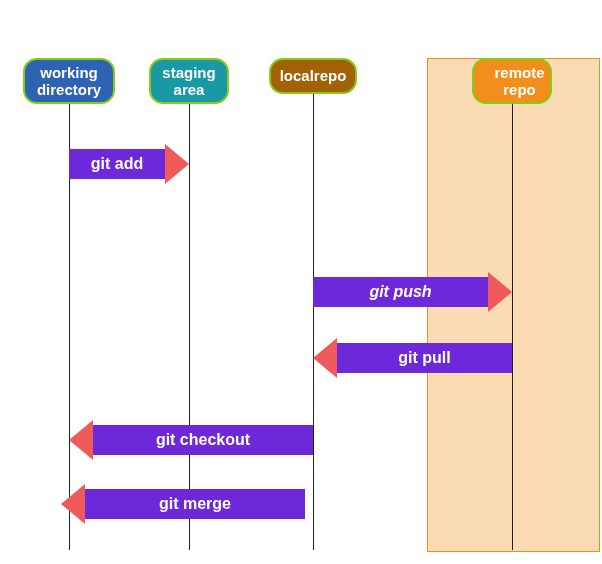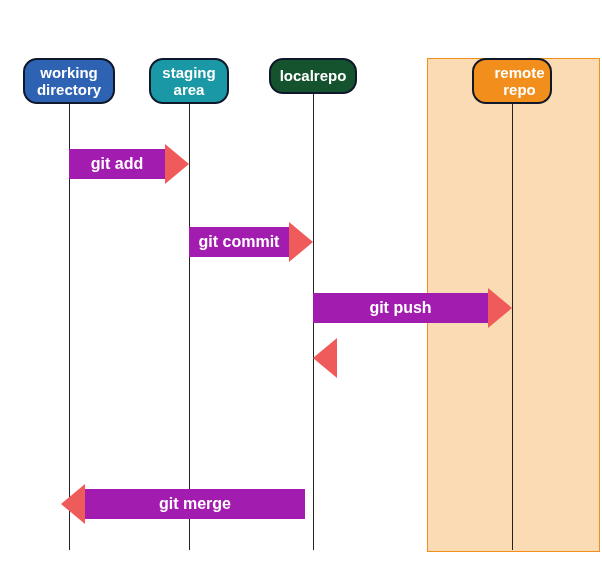--- a/index.html
+++ b/index.html
@@ -39,43 +39,43 @@
     position: absolute;
     top: 58px;
     display: flex;
     align-items: center;
     justify-content: center;
     text-align: center;
     color: #fff;
     font-weight: 600;
     font-size: 15px;
     line-height: 1.15;
-    border: 2px solid #0f172a;
+    border: 2px solid #84cc16;
     border-radius: 14px;
     box-sizing: border-box;
     padding: 6px 6px;
     white-space: pre-line;
   }
   .loc-blue   { background: #2e63b3; }
   .loc-teal   { background: #1b98a6; }
-  .loc-olive  { background: #14532d; }
+  .loc-olive  { background: #a16207; }
   .loc-orange { background: #f18e1c; }
 
   
   .cmd {
     position: absolute;
     height: 40px;
   }
   .cmd .bar {
     position: absolute;
     left: 0;
     right: 0;
     top: 5px;
     bottom: 5px;
-    background: #a21caf;
+    background: #6d28d9;
     display: flex;
     align-items: center;
     justify-content: center;
     color: #fff;
     font-weight: 700;
     font-size: 16px;
     white-space: nowrap;
   }
   .cmd .head {
     position: absolute;
@@ -107,28 +107,29 @@
 directory</div>
     <div class="loc loc-teal" style="left: 149px; width: 80px; height: 46px;">staging
 area</div>
     <div class="loc loc-olive" style="left: 269px; width: 88px; height: 36px;">localrepo</div>
     <div class="loc loc-orange" style="left: 472px; width: 80px; height: 46px; padding-left: 21px;">remote
 repo</div>
     <div class="cmd right" style="left: 69px; width: 96px; top: 144px;">
       <div class="bar">git add</div>
       <div class="head"></div>
     </div>
-    <div class="cmd right" style="left: 189px; width: 100px; top: 222px;">
-      <div class="bar">git commit</div>
-      <div class="head"></div>
-    </div>
-    <div class="cmd right" style="left: 313px; width: 175px; top: 288px;">
+    <div class="cmd right" style="left: 313px; width: 175px; top: 272px; font-style: italic;">
       <div class="bar">git push</div>
       <div class="head"></div>
     </div>
     <div class="cmd left" style="left: 337px; width: 175px; top: 338px;">
+      <div class="bar">git pull</div>
+      <div class="head"></div>
+    </div>
+    <div class="cmd left" style="left: 93px; width: 220px; top: 420px;">
+      <div class="bar">git checkout</div>
       <div class="head"></div>
     </div>
     <div class="cmd left" style="left: 85px; width: 220px; top: 484px;">
       <div class="bar">git merge</div>
       <div class="head"></div>
     </div>
   </div>
 
 </body></html>

